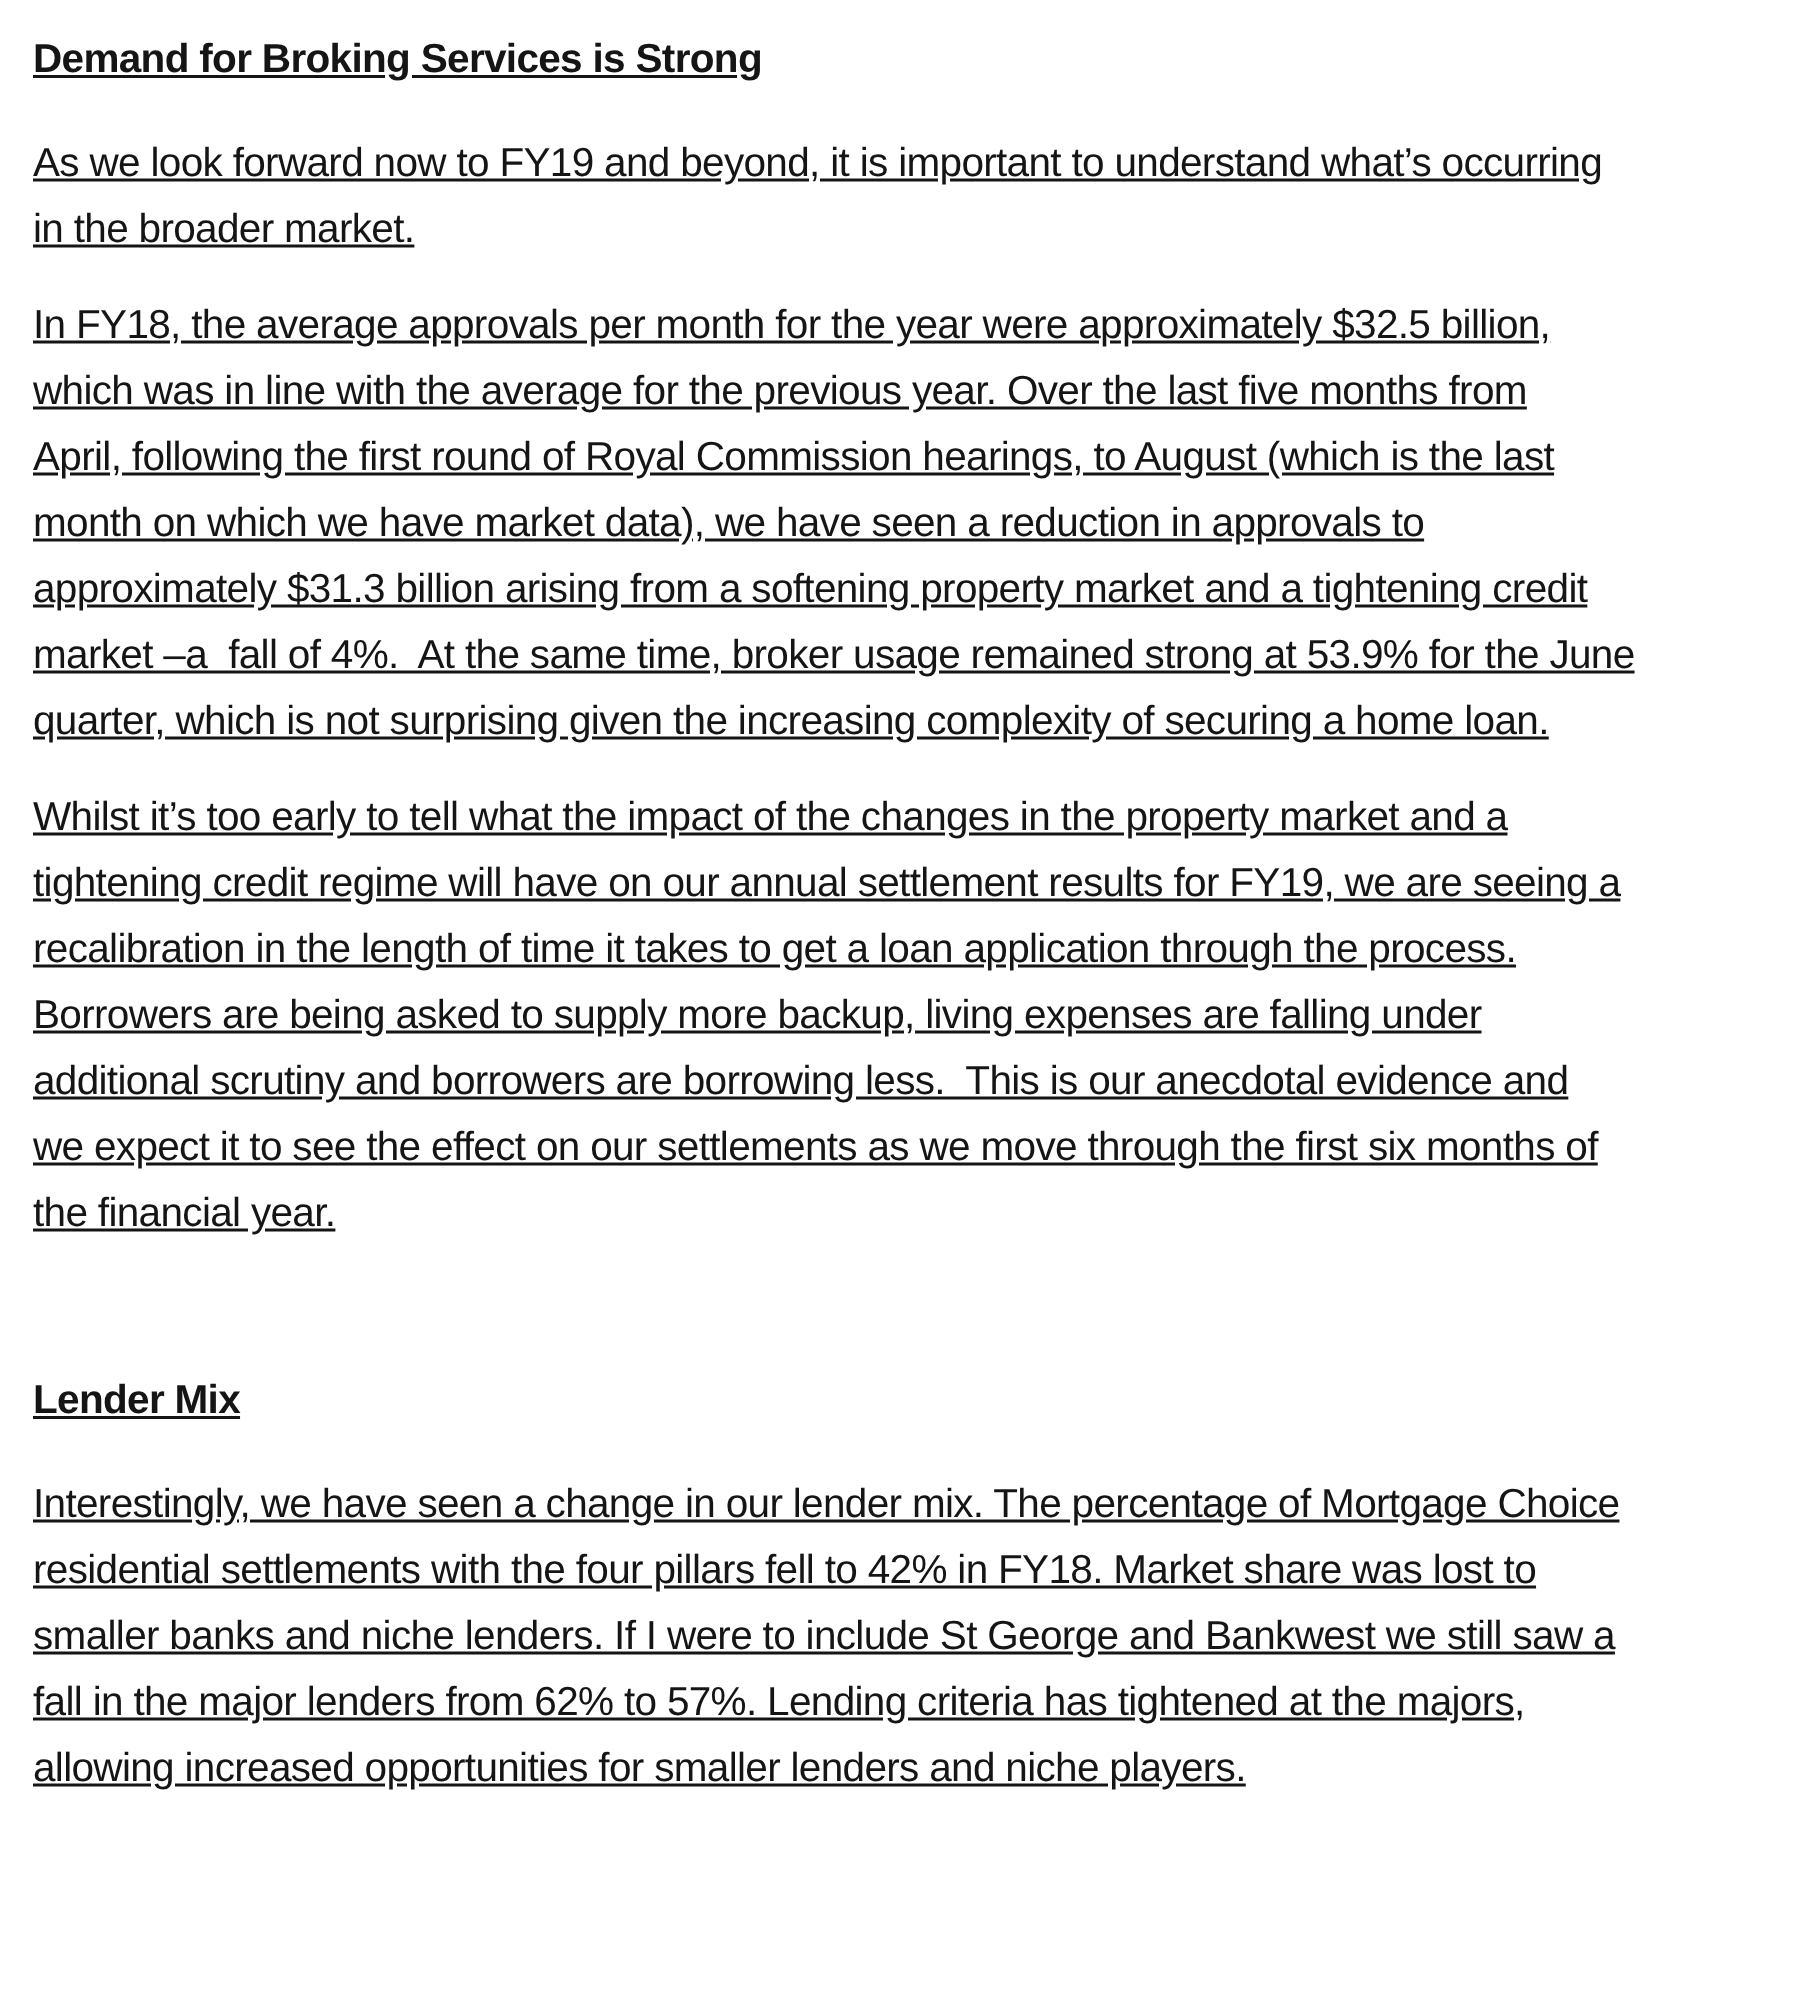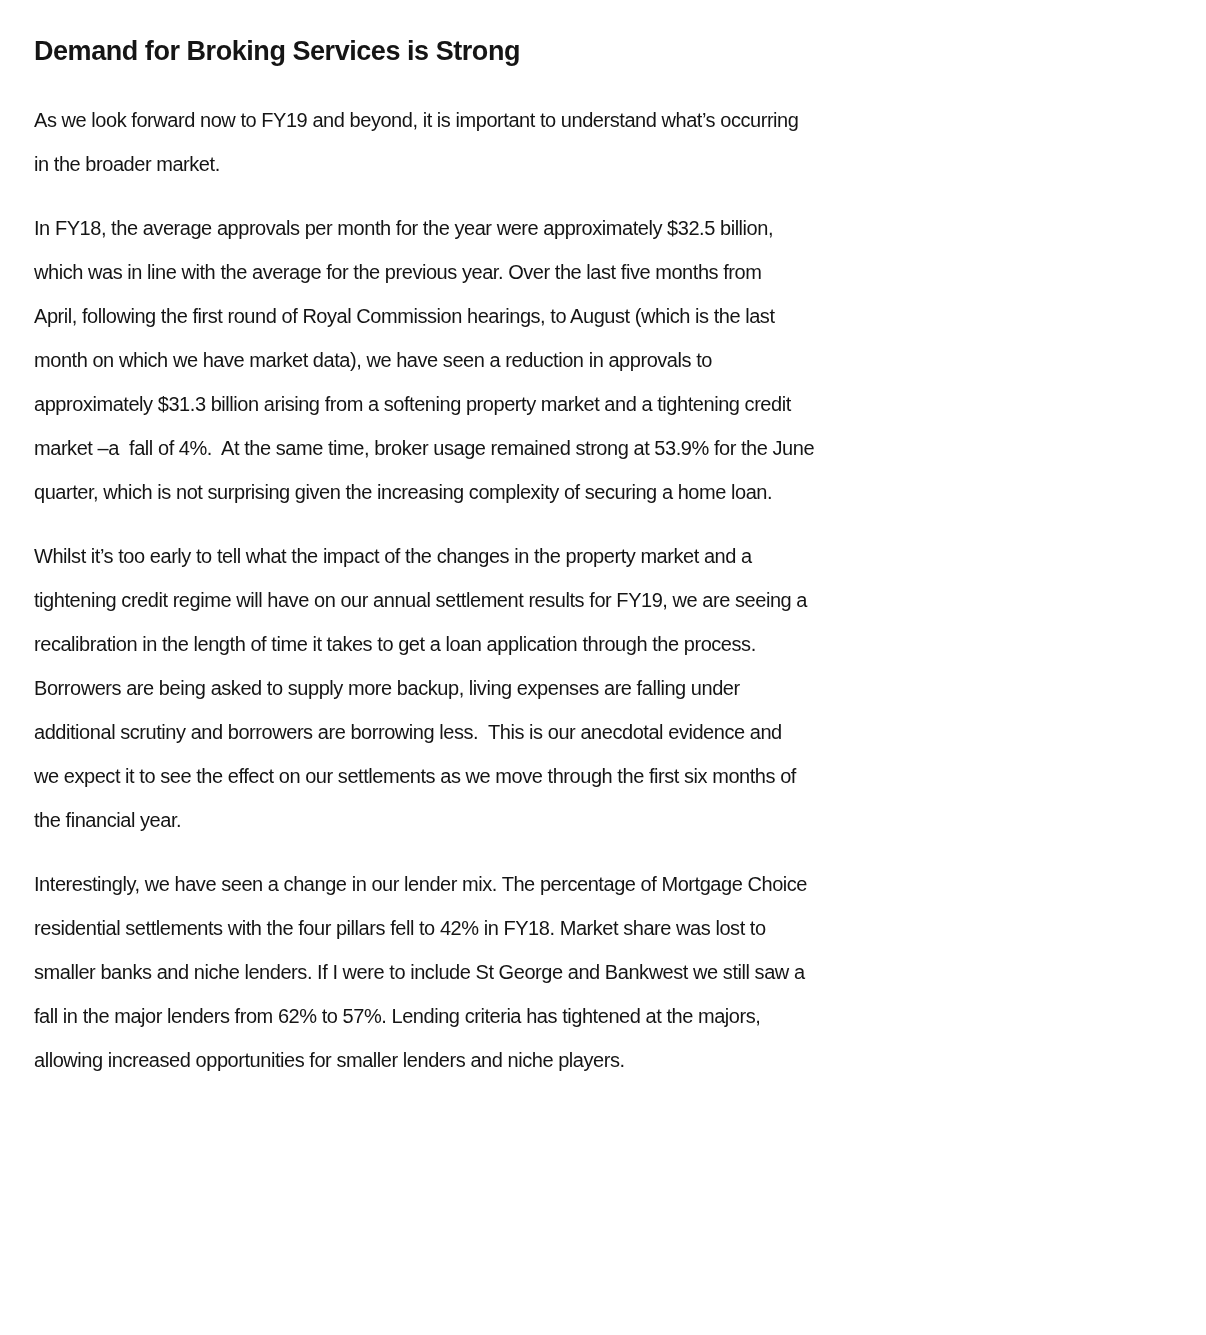--- a/index.html
+++ b/index.html
@@ -14,34 +14,34 @@
     font-family: "Liberation Sans", sans-serif;
     color: #151515;
   }
   .page {
     box-sizing: border-box;
     width: 1206px;
     height: 1335px;
     padding: 24px 0 0 22px;
     background: #ffffff;
   }
-  .doc-section { margin: 12px; }
+  .doc-section { margin: 0; text-decoration: underline; }
   .doc-heading {
     font-size: 27px;
     font-weight: bold;
     line-height: 30px;
     letter-spacing: -0.45px;
     margin: 0 0 32px 0;
     white-space: pre;
   }
   .doc-section + .doc-section .doc-heading {
     margin-top: 88px;
   }
   .doc-paragraph {
-    font-size: 20px;
+    font-size: 27px;
     font-weight: normal;
     line-height: 44px;
     letter-spacing: -0.45px;
     margin: 0 0 20px 0;
     white-space: pre;
   }
 </style>
 </head>
 <body>
 
@@ -64,20 +64,21 @@
     <p class="doc-paragraph">Whilst it’s too early to tell what the impact of the changes in the property market and a
 tightening credit regime will have on our annual settlement results for FY19, we are seeing a
 recalibration in the length of time it takes to get a loan application through the process.
 Borrowers are being asked to supply more backup, living expenses are falling under
 additional scrutiny and borrowers are borrowing less.  This is our anecdotal evidence and
 we expect it to see the effect on our settlements as we move through the first six months of
 the financial year.</p>
   </div>
 
   <div class="doc-section">
+    <h2 class="doc-heading">Lender Mix</h2>
     <p class="doc-paragraph">Interestingly, we have seen a change in our lender mix. The percentage of Mortgage Choice
 residential settlements with the four pillars fell to 42% in FY18. Market share was lost to
 smaller banks and niche lenders. If I were to include St George and Bankwest we still saw a
 fall in the major lenders from 62% to 57%. Lending criteria has tightened at the majors,
 allowing increased opportunities for smaller lenders and niche players.</p>
   </div>
 
 </div>
 
 </body></html>

